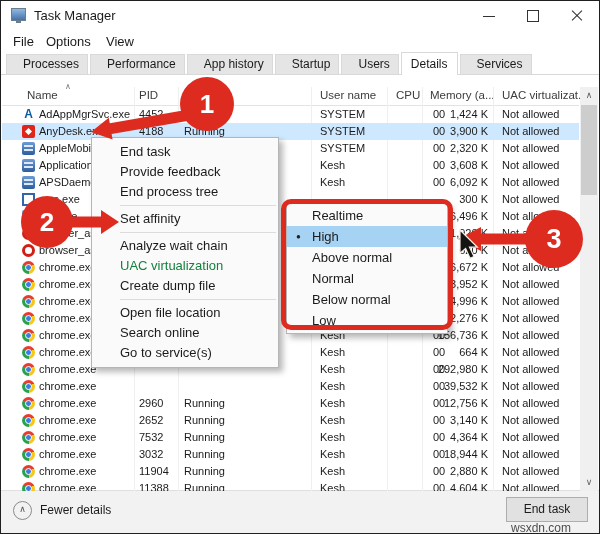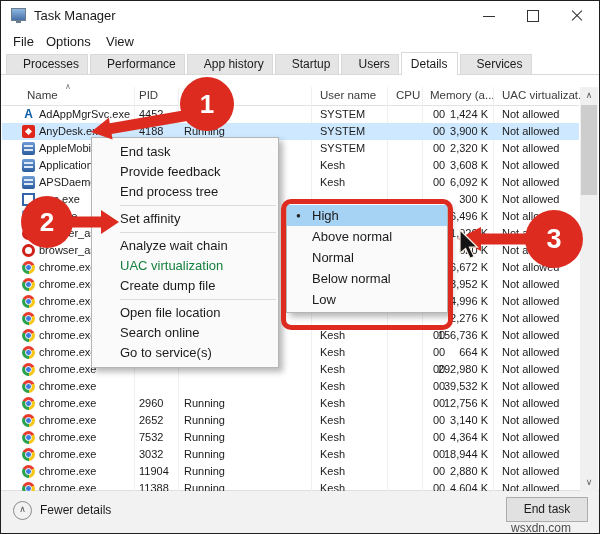--- a/index.html
+++ b/index.html
@@ -384,20 +384,21 @@
       <div class="sep"></div>
       <div class="mi">Analyze wait chain</div>
       <div class="mi dis">UAC virtualization</div>
       <div class="mi">Create dump file</div>
       <div class="sep"></div>
       <div class="mi">Open file location</div>
       <div class="mi">Search online</div>
       <div class="mi">Go to service(s)</div>
     </div>
   <div id="smenu">
+      <div class="smi">Realtime</div>
       <div class="smi hl">High<span class="blt">●</span></div>
       <div class="smi">Above normal</div>
       <div class="smi">Normal</div>
       <div class="smi">Below normal</div>
       <div class="smi">Low</div>
     </div>
 
   <div id="redbox"></div>
   <div class="badge" id="badge1">1</div>
   <div class="badge" id="badge2">2</div>

